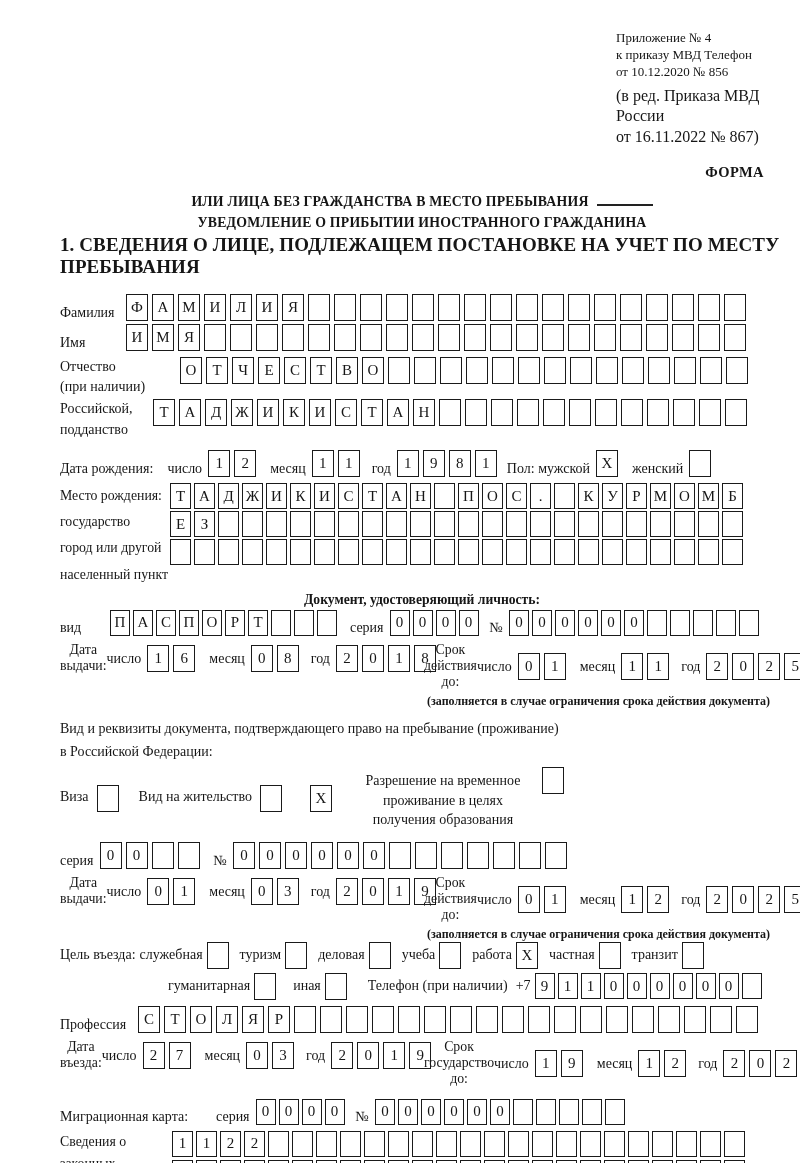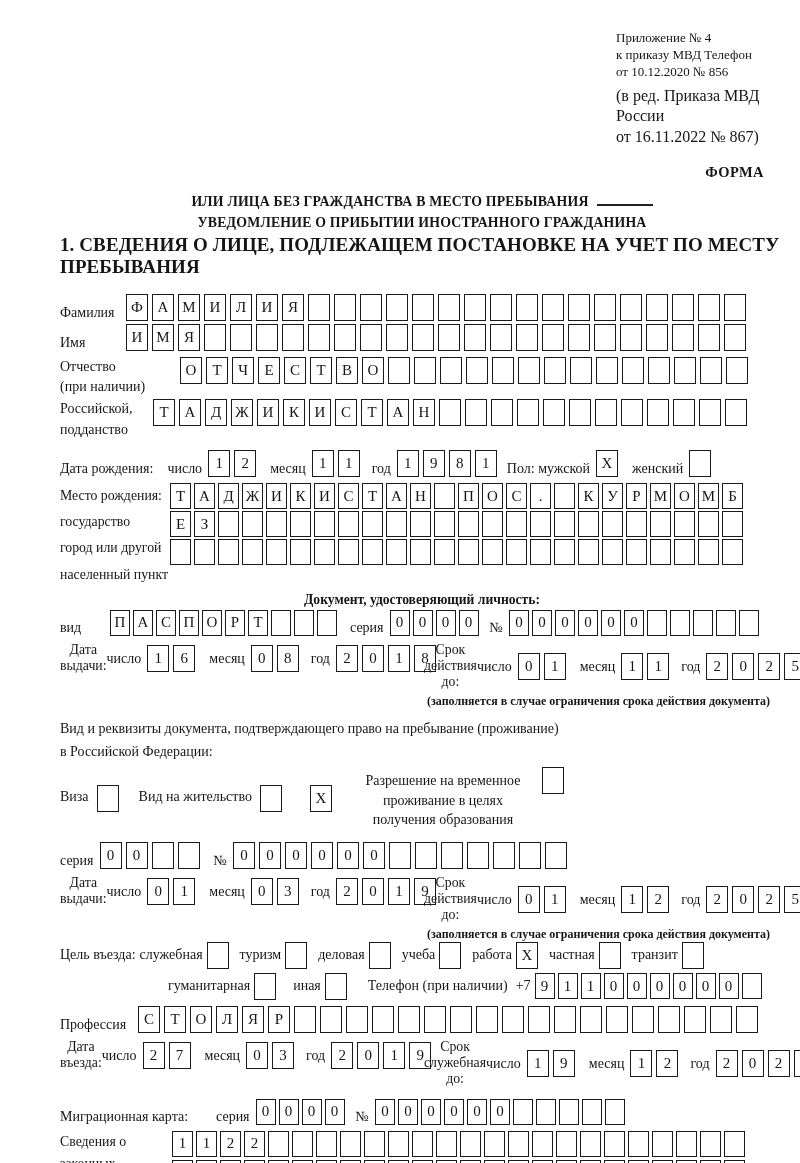--- a/index.html
+++ b/index.html
@@ -636,21 +636,21 @@
         <span class="dlabel">год</span>
         <span class="boxes">
             <span class="cbox">2</span>
             <span class="cbox">0</span>
             <span class="cbox">1</span>
             <span class="cbox">9</span>
           </span>
       </div>
     </div>
     <div class="dgroup gr">
-      <div class="dheading">Срок служебная до:</div>
+      <div class="dheading">Срок государство до:</div>
       <div class="dfields">
         <span class="dlabel">число</span>
         <span class="boxes gap10">
             <span class="cbox">1</span>
             <span class="cbox">9</span>
           </span>
         <span class="dlabel">месяц</span>
         <span class="boxes gap8">
             <span class="cbox">1</span>
             <span class="cbox">2</span>

